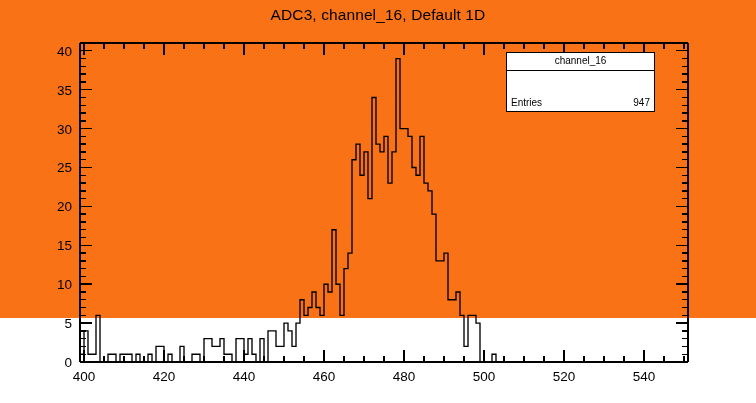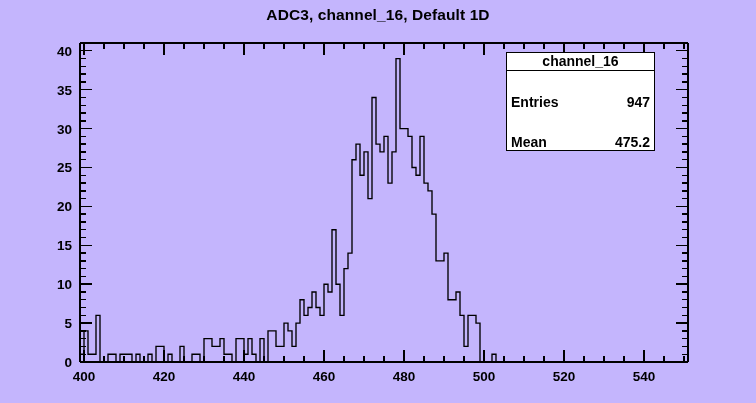--- a/index.html
+++ b/index.html
@@ -9,23 +9,22 @@
   }
   body {
     width: 756px;
     height: 403px;
     overflow: hidden;
     font-family: "Liberation Sans", sans-serif;
   }
   #canvas-root {
     position: relative;
     width: 756px;
-    height: 403px;
-    background: #c4b5fd;
-    font-weight: bold;
+    height: 318px;
+    background: #f97316;
   }
   #plot-title {
     position: absolute;
     left: 0;
     top: 6px;
     width: 756px;
     text-align: center;
     font-size: 15.5px;
     color: #000000;
     letter-spacing: 0.1px;
@@ -36,21 +35,21 @@
     left: 0;
     top: 0;
   }
   .stat-box {
     position: absolute;
     left: 506px;
     top: 52px;
     width: 149px;
     border: 1px solid #000000;
     background: #ffffff;
-    font-size: 14px;
+    font-size: 10px;
     color: #000000;
     box-sizing: border-box;
   }
   .stat-title {
     text-align: center;
     border-bottom: 1px solid #000000;
     padding: 1px 0 2px 0;
     line-height: 14px;
   }
   .stat-row {
@@ -246,19 +245,15 @@
       </g>
       <path d="M80.00 362.00 L80.00 354.22 L84.00 354.22 L84.00 330.88 L88.00 330.88 L88.00 354.22 L92.00 354.22 L92.00 354.22 L96.00 354.22 L96.00 315.32 L100.00 315.32 L100.00 362.00 L104.00 362.00 L104.00 362.00 L108.00 362.00 L108.00 354.22 L112.00 354.22 L112.00 354.22 L116.00 354.22 L116.00 362.00 L120.00 362.00 L120.00 354.22 L124.00 354.22 L124.00 354.22 L128.00 354.22 L128.00 354.22 L132.00 354.22 L132.00 362.00 L136.00 362.00 L136.00 354.22 L140.00 354.22 L140.00 362.00 L144.00 362.00 L144.00 362.00 L148.00 362.00 L148.00 354.22 L152.00 354.22 L152.00 362.00 L156.00 362.00 L156.00 346.44 L160.00 346.44 L160.00 346.44 L164.00 346.44 L164.00 362.00 L168.00 362.00 L168.00 354.22 L172.00 354.22 L172.00 362.00 L176.00 362.00 L176.00 362.00 L180.00 362.00 L180.00 346.44 L184.00 346.44 L184.00 362.00 L188.00 362.00 L188.00 362.00 L192.00 362.00 L192.00 354.22 L196.00 354.22 L196.00 354.22 L200.00 354.22 L200.00 362.00 L204.00 362.00 L204.00 338.66 L208.00 338.66 L208.00 338.66 L212.00 338.66 L212.00 346.44 L216.00 346.44 L216.00 346.44 L220.00 346.44 L220.00 338.66 L224.00 338.66 L224.00 354.22 L228.00 354.22 L228.00 354.22 L232.00 354.22 L232.00 362.00 L236.00 362.00 L236.00 338.66 L240.00 338.66 L240.00 338.66 L244.00 338.66 L244.00 354.22 L248.00 354.22 L248.00 338.66 L252.00 338.66 L252.00 354.22 L256.00 354.22 L256.00 362.00 L260.00 362.00 L260.00 338.66 L264.00 338.66 L264.00 362.00 L268.00 362.00 L268.00 330.88 L272.00 330.88 L272.00 330.88 L276.00 330.88 L276.00 346.44 L280.00 346.44 L280.00 346.44 L284.00 346.44 L284.00 323.10 L288.00 323.10 L288.00 330.88 L292.00 330.88 L292.00 346.44 L296.00 346.44 L296.00 323.10 L300.00 323.10 L300.00 299.76 L304.00 299.76 L304.00 315.32 L308.00 315.32 L308.00 307.54 L312.00 307.54 L312.00 291.98 L316.00 291.98 L316.00 307.54 L320.00 307.54 L320.00 315.32 L324.00 315.32 L324.00 284.20 L328.00 284.20 L328.00 291.98 L332.00 291.98 L332.00 229.73 L336.00 229.73 L336.00 284.20 L340.00 284.20 L340.00 315.32 L344.00 315.32 L344.00 268.63 L348.00 268.63 L348.00 253.07 L352.00 253.07 L352.00 159.71 L356.00 159.71 L356.00 144.15 L360.00 144.15 L360.00 175.27 L364.00 175.27 L364.00 151.93 L368.00 151.93 L368.00 198.61 L372.00 198.61 L372.00 97.46 L376.00 97.46 L376.00 144.15 L380.00 144.15 L380.00 151.93 L384.00 151.93 L384.00 136.37 L388.00 136.37 L388.00 183.05 L392.00 183.05 L392.00 151.93 L396.00 151.93 L396.00 58.56 L400.00 58.56 L400.00 128.59 L404.00 128.59 L404.00 128.59 L408.00 128.59 L408.00 136.37 L412.00 136.37 L412.00 167.49 L416.00 167.49 L416.00 175.27 L420.00 175.27 L420.00 136.37 L424.00 136.37 L424.00 183.05 L428.00 183.05 L428.00 190.83 L432.00 190.83 L432.00 214.17 L436.00 214.17 L436.00 260.85 L440.00 260.85 L440.00 260.85 L444.00 260.85 L444.00 253.07 L448.00 253.07 L448.00 299.76 L452.00 299.76 L452.00 299.76 L456.00 299.76 L456.00 291.98 L460.00 291.98 L460.00 315.32 L464.00 315.32 L464.00 346.44 L468.00 346.44 L468.00 315.32 L472.00 315.32 L472.00 315.32 L476.00 315.32 L476.00 323.10 L480.00 323.10 L480.00 362.00 L484.00 362.00 L484.00 362.00 L488.00 362.00 L488.00 362.00 L492.00 362.00 L492.00 354.22 L496.00 354.22 L496.00 362.00 L500.00 362.00 L500.00 362.00 L504.00 362.00 L504.00 362.00 L508.00 362.00 L508.00 362.00" fill="none" stroke="#000000" stroke-width="1.35" stroke-linejoin="miter"></path>
     </svg>
 
   <div class="stat-box">
     <div class="stat-title">channel_16</div>
     <div class="stat-row">
       <span class="stat-label">Entries</span>
       <span class="stat-value">947</span>
     </div>
-    <div class="stat-row">
-      <span class="stat-label">Mean</span>
-      <span class="stat-value">475.2</span>
-    </div>
   </div>
 
 </div>
 
 </body></html>

